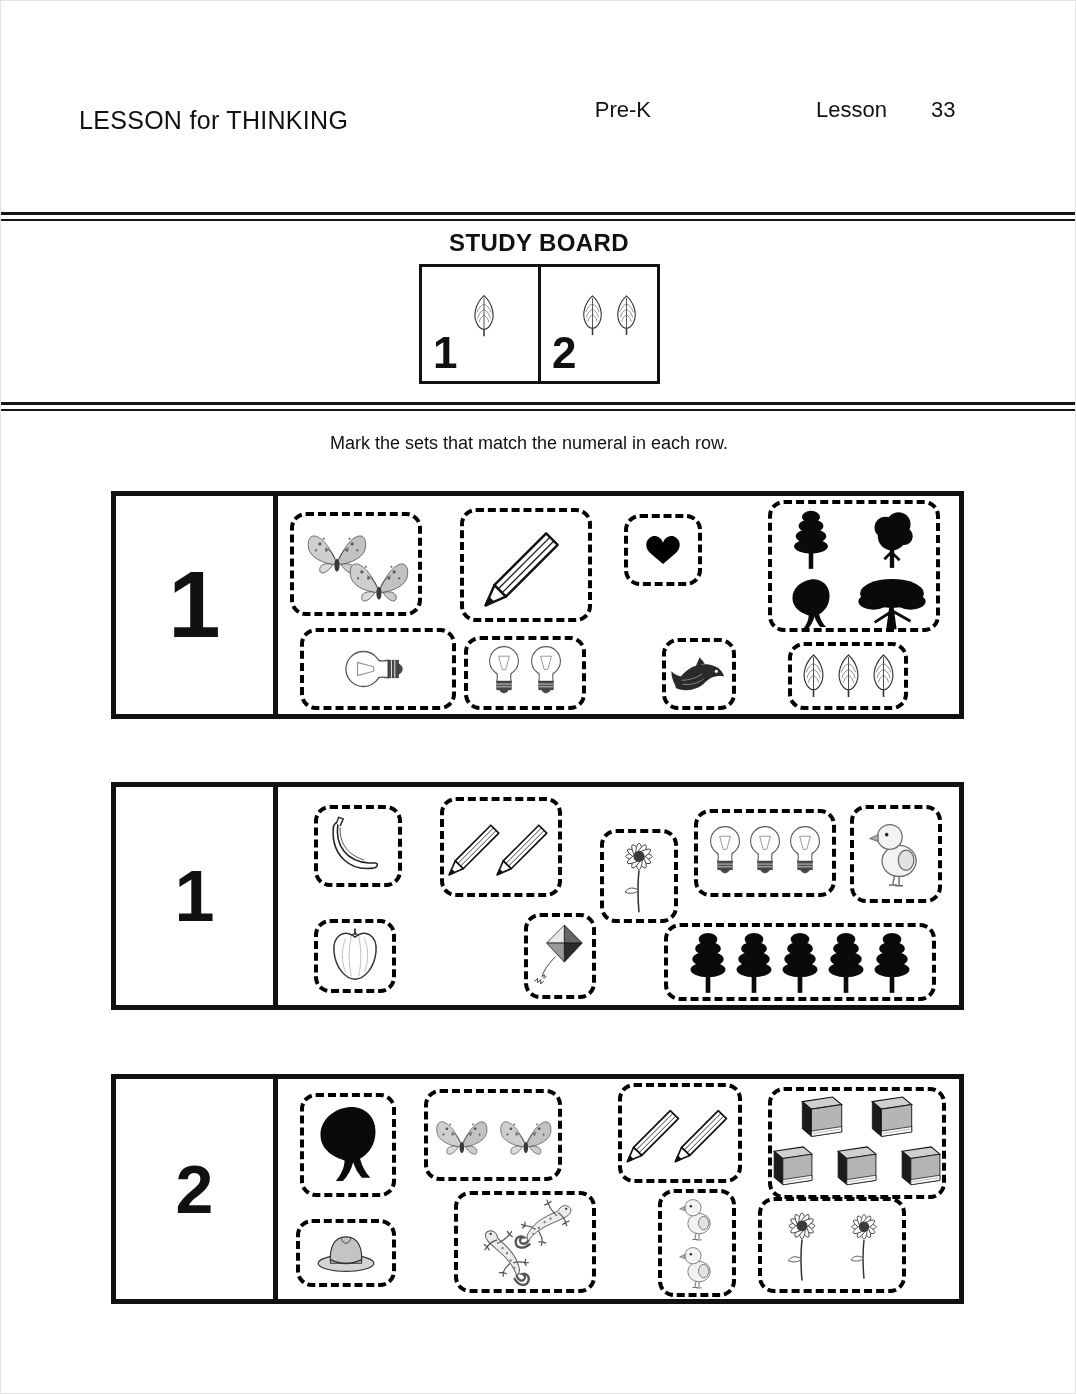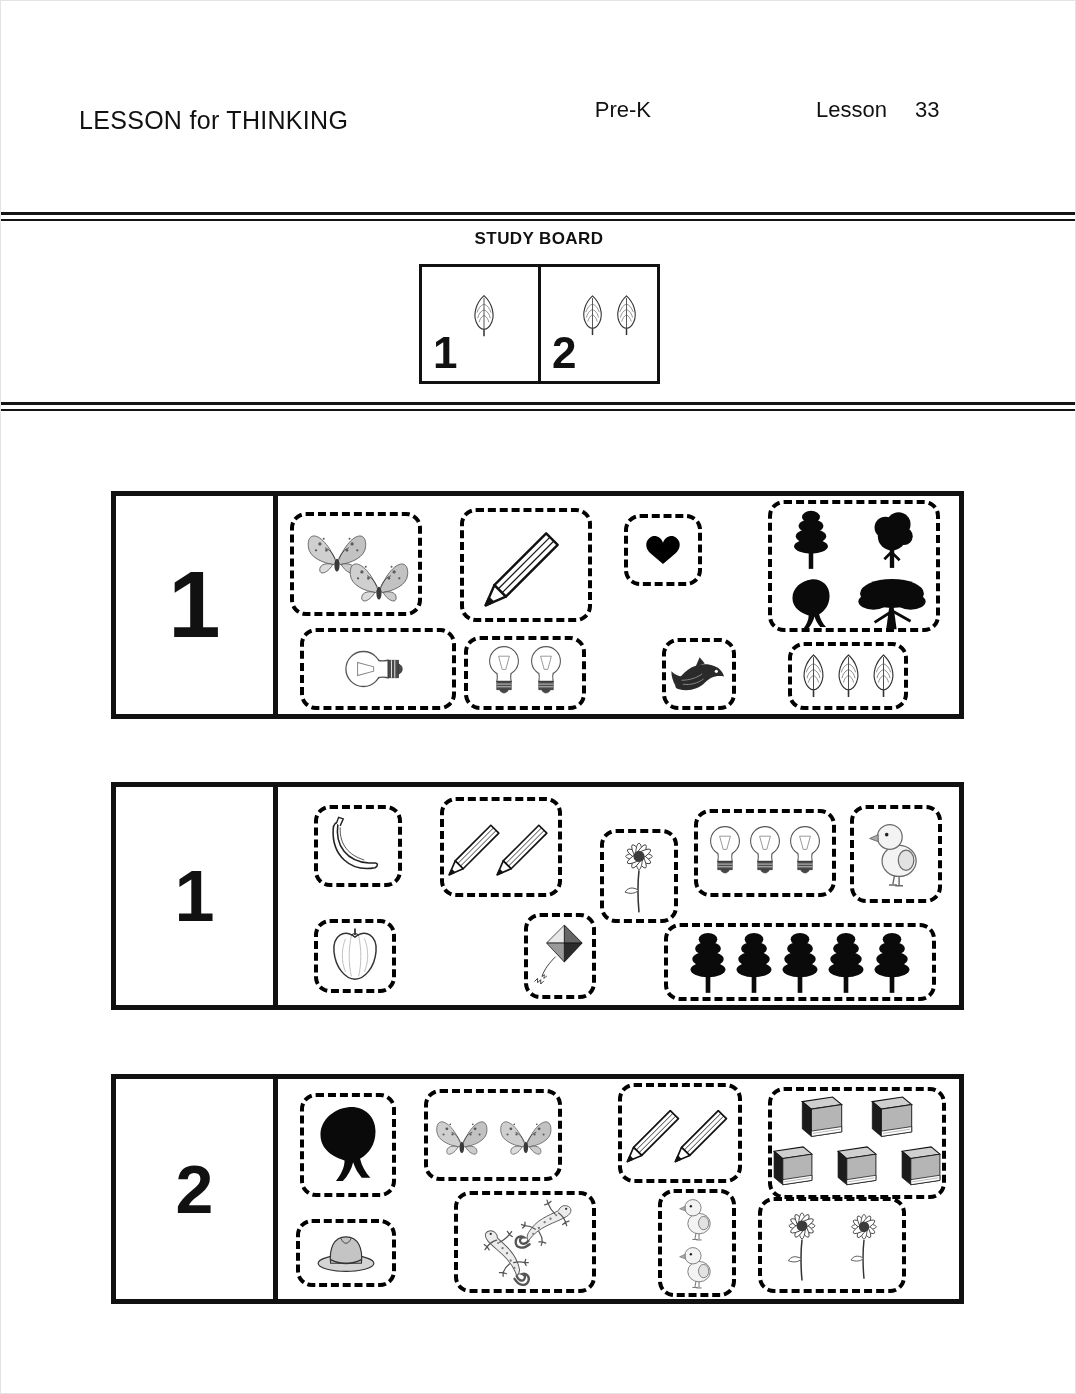--- a/index.html
+++ b/index.html
@@ -6,29 +6,29 @@
   .page{
     position:relative;width:1076px;height:1394px;background:#fff;
     font-family:"Liberation Sans", sans-serif;color:#111;overflow:hidden;
     border:1px solid #e3e3e3;box-sizing:border-box;
   }
   .abs{position:absolute;}
   
   .title{left:78px;top:105px;font-size:25px;letter-spacing:0.3px;}
   .level{left:420px;top:96px;width:230px;text-align:right;font-size:22px;}
   .lesson{left:815px;top:96px;font-size:22px;}
-  .lesson .num{margin-left:28px;}
+  .lesson .num{margin-left:44px;}
   .name-row{left:78px;top:160px;font-size:19px;}
   .name-line{display:inline-block;width:278px;height:19px;border-bottom:2px solid #2a2a2a;margin-left:6px;vertical-align:bottom;}
   
   .rule{left:0;width:1076px;height:4px;border-top:3px solid #151515;border-bottom:2px solid #151515;}
   .rule1{top:211px;}
   .rule2{top:401px;}
   
-  .sb-title{left:0;top:228px;width:1076px;text-align:center;font-size:17px;font-weight:bold;letter-spacing:0.4px;}
+  .sb-title{left:0;top:228px;width:1076px;text-align:center;font-size:24px;font-weight:bold;letter-spacing:0.4px;}
   .sb-box{left:418px;top:263px;width:235px;height:114px;border:3px solid #111;display:flex;}
   .sb-cell{position:relative;width:50%;height:100%;}
   .sb-cell + .sb-cell{border-left:3px solid #111;}
   .sb-numeral{position:absolute;left:11px;bottom:6px;font-weight:bold;font-size:44px;line-height:1;}
   .sb-leaves{position:absolute;left:48px;top:26px;display:flex;gap:7px;}
   .sb-cell.c2 .sb-leaves{left:38px;}
   
   .instruction{left:0;top:432px;width:1056px;text-align:center;font-size:18px;}
   
   .row-box{left:110px;width:843px;border:5px solid #111;display:flex;box-sizing:content-box;background:#fff;}
@@ -279,20 +279,21 @@
           </svg>
         <svg class="icon" width="27" height="45">
             <use href="#sym-leaf"></use>
           </svg>
       </span>
     </div>
   </div>
 
   <div class="abs rule rule2"></div>
 
+  <div class="abs instruction">Mark the sets that match the numeral in each row.</div>
 
   <div class="abs row-box row1">
     <div class="numeral-cell">
       <span class="numeral">1</span>
     </div>
     <div class="row-content">
       <div class="set s-r1-butterflies">
         <svg class="icon b1" width="72" height="58">
             <use href="#sym-butterfly"></use>
           </svg>

